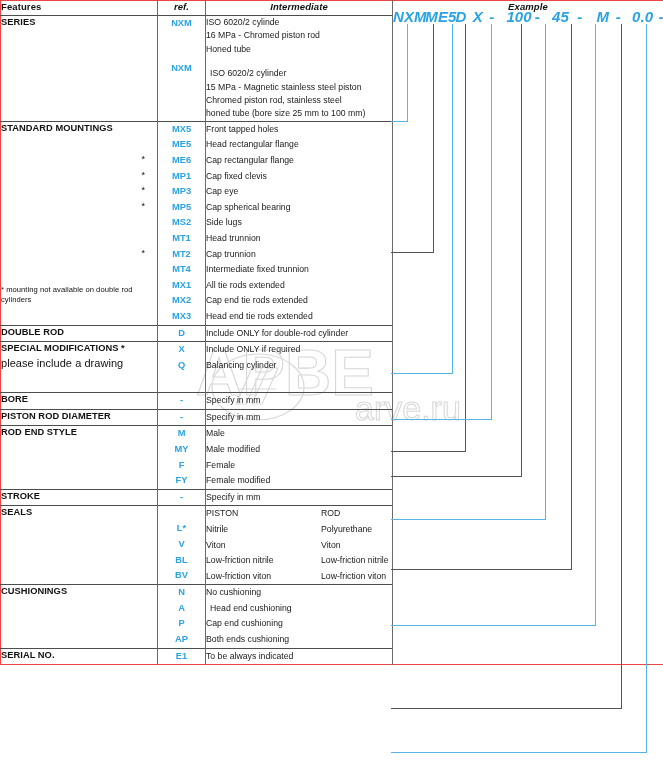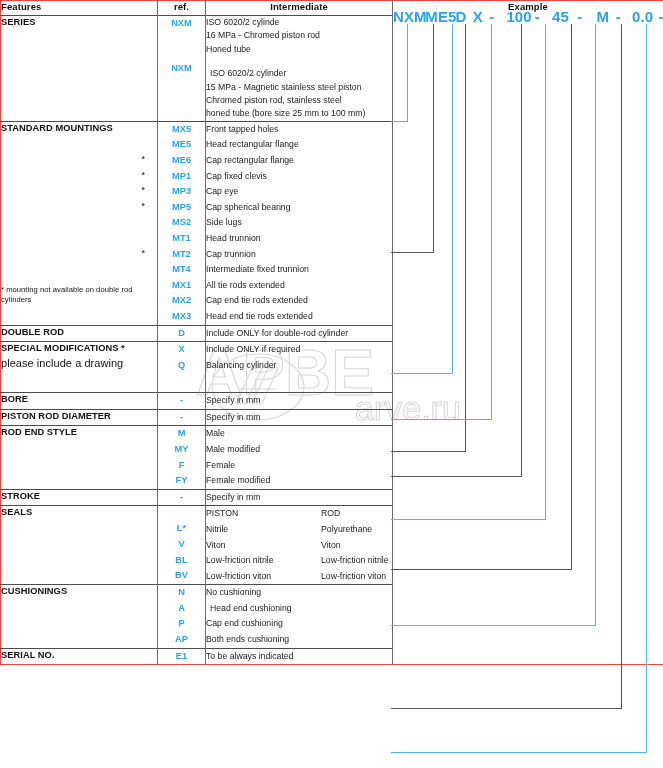--- a/index.html
+++ b/index.html
@@ -74,21 +74,21 @@
 
   
   .hdr-cell {
     font-size: 9.5px;
     font-weight: bold;
     color: #111111;
     padding: 7px 0 7px 9px;
     letter-spacing: 0.1px;
     height: 14px;
   }
-  .hdr-center { text-align: center; padding-left: 0; }
+  .hdr-center { text-align: center; padding-left: 0; font-style: italic; }
 
   
   .feat-cell {
     font-size: 9.3px;
     font-weight: bold;
     color: #111111;
     padding: 6px 4px 6px 9px;
     line-height: 13.5px;
     letter-spacing: 0.05px;
   }

